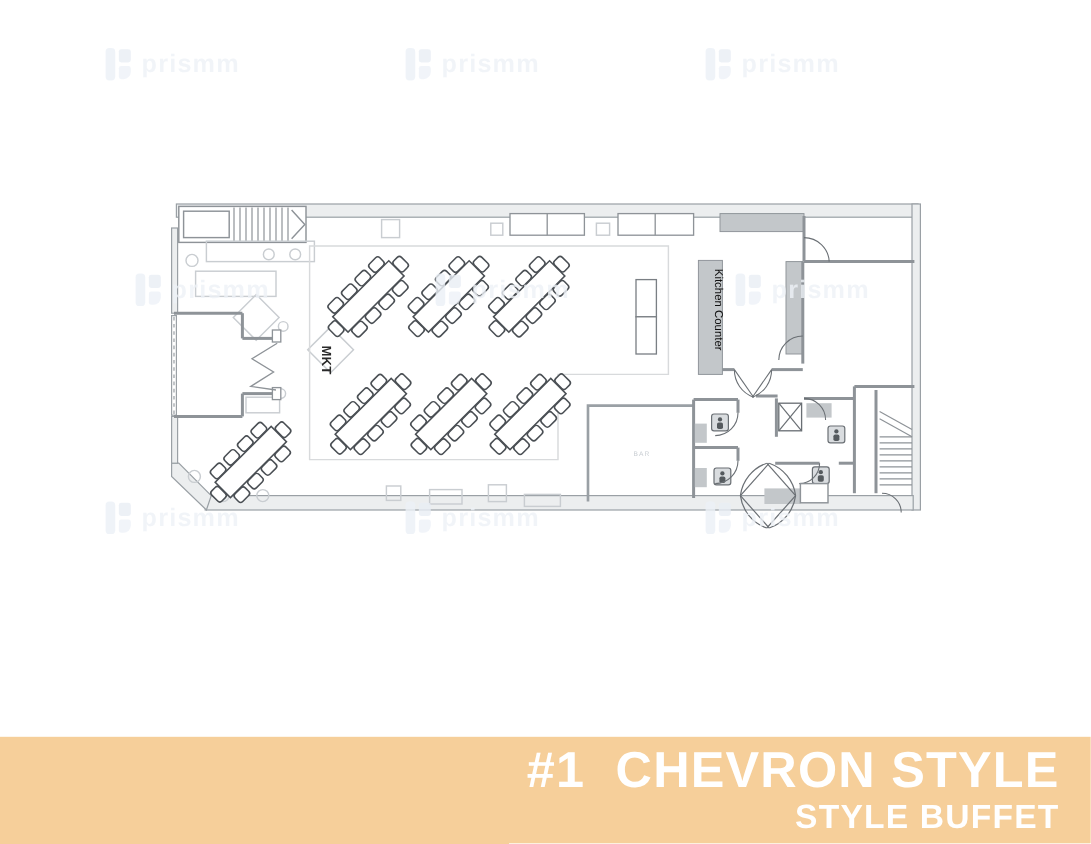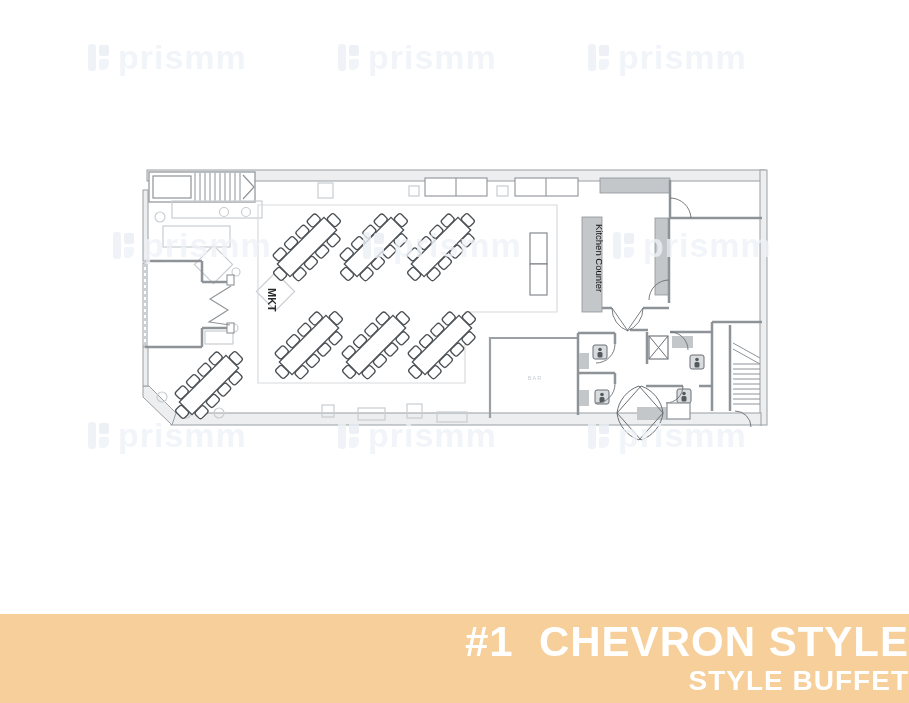--- a/index.html
+++ b/index.html
@@ -12,31 +12,31 @@
   .wm-layer{position:absolute;inset:0;z-index:5;pointer-events:none;}
   .wm{
     position:absolute;display:flex;align-items:center;gap:9px;
     opacity:.8;
   }
   .wm .wm-logo{width:21px;height:27px;position:relative;}
   .wm .wm-logo .bar{position:absolute;left:0;top:0;width:8px;height:27px;border-radius:3px;background:#ecf1f7;}
   .wm .wm-logo .blk1{position:absolute;left:11px;top:1px;width:10px;height:11px;border-radius:2px;background:#e9eef5;}
   .wm .wm-logo .blk2{position:absolute;left:11px;top:15px;width:10px;height:11px;border-radius:2px 2px 6px 2px;background:#eef2f8;}
   .wm .wm-text{
-    font-size:34px;font-weight:700;letter-spacing:1px;color:#eef2f7;line-height:1;
+    font-size:21px;font-weight:700;letter-spacing:1px;color:#eef2f7;line-height:1;
   }
   
   .plan{position:absolute;left:143px;top:168px;width:625px;height:285px;z-index:1;}
   .plan svg{overflow:visible;display:block;}
   
   .banner{
     position:absolute;left:0;top:614px;width:909px;height:89px;z-index:10;
     background:#f6cf9a;color:#ffffff;
     display:flex;flex-direction:column;align-items:flex-end;justify-content:center;
-    box-sizing:border-box;
+    padding-right:26px;box-sizing:border-box;
   }
   .banner .l1{font-size:42px;font-weight:700;letter-spacing:1px;line-height:1.0;white-space:pre;}
   .banner .l2{font-size:28px;font-weight:700;letter-spacing:1px;line-height:1.1;white-space:pre;margin-top:3px;}
 </style>
 </head>
 <body>
 
 <div class="wm-layer">
   <div class="wm" style="left:88px;top:40px">
       <span class="wm-logo">

